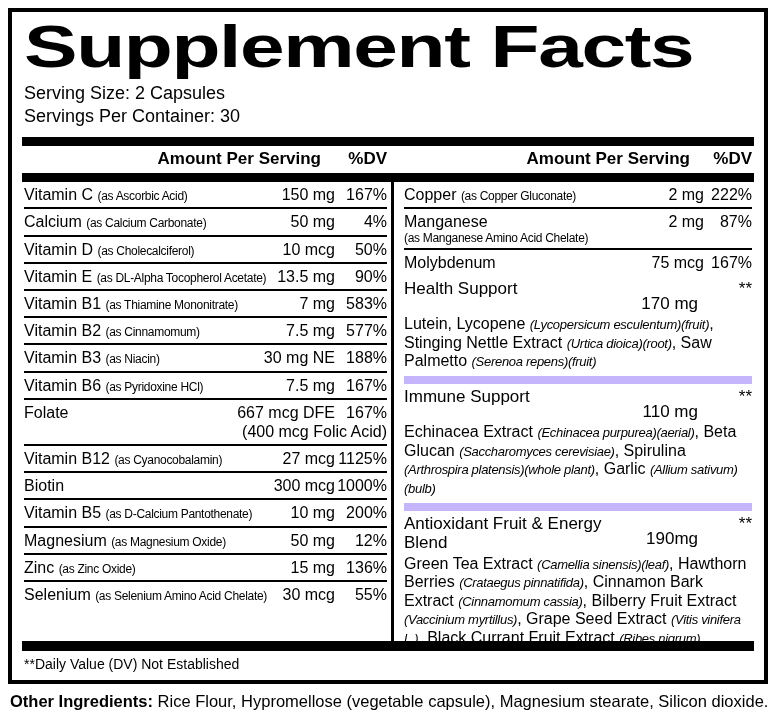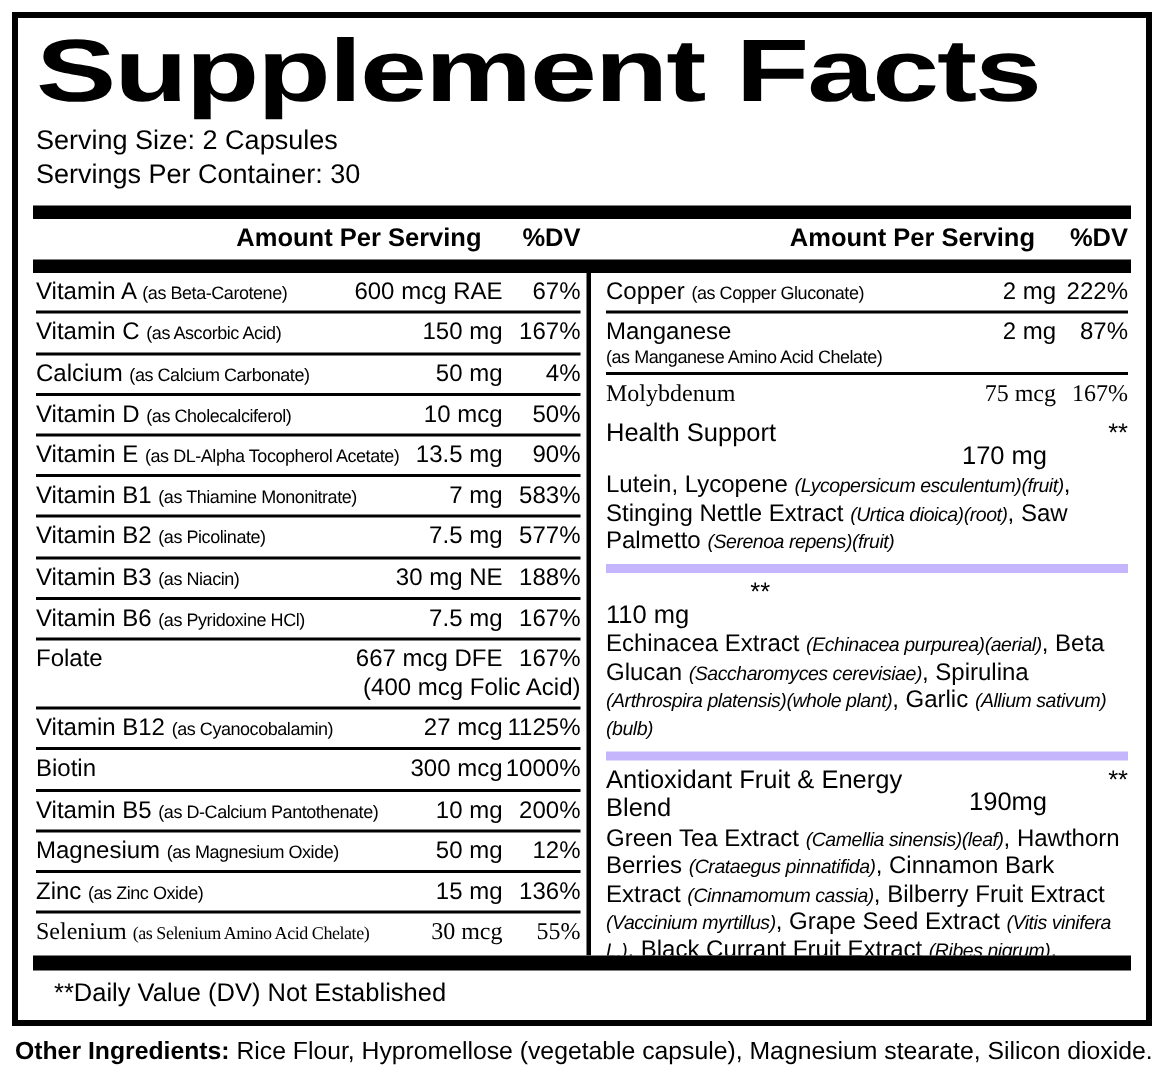--- a/index.html
+++ b/index.html
@@ -32,30 +32,30 @@
   .col-right{ flex:1; padding-left:10px; padding-right:2px; display:flex; flex-direction:column; }
   .row{ display:flex; flex-wrap:wrap; align-items:flex-start;
     border-bottom:2px solid #000; padding:3px 0; font-size:16px; line-height:1.2; }
   .nm{ flex:1; padding-right:4px; }
   .cond{ font-size:12px; letter-spacing:-0.3px; }
   .cond-block{ display:block; font-size:12px; letter-spacing:-0.3px; line-height:1.15; }
   .amt{ white-space:nowrap; text-align:right; }
   .dv{ width:52px; text-align:right; white-space:nowrap; flex:none; }
   .col-right .dv{ width:48px; }
   .row-note{ width:100%; text-align:right; line-height:1.2; }
-  .row.last{ border-bottom:none;font-family:Liberation Serif, serif; }
-  .blend{ border-bottom:6px solid #c4b5fd; padding:3px 0 5px; }
+  .row.last{ border-bottom:none; }
+  .blend{ border-bottom:8px solid #c4b5fd; padding:3px 0 5px; }
   .blend.last{ border-bottom:none; }
   .blend-h{ display:flex; align-items:flex-start; font-size:17px; line-height:1.15; }
   .blend-h .nm{ padding-right:2px; }
   .blend-h .amt{ padding-right:6px;margin-top:15px; }
   .blend-desc{ font-size:16px; line-height:1.16; padding-top:2px; }
   .blend-desc .lat{ font-style:italic; font-size:13px; letter-spacing:-0.3px; }
   .foot-bar{ background:#000; height:10px; width:100%; }
-  .footnote{ font-size:17px; padding:5px 0 2px 2px;margin-left:12px; }
+  .footnote{ font-size:14px; padding:5px 0 2px 2px; }
   .other-ing{ font-size:16.5px; margin:3px 0 0 10px; white-space:nowrap; }
   .other-ing b{ font-weight:bold; }
 </style>
 </head>
 <body>
 
 <div class="label-box">
 
   <div class="title">Supplement Facts</div>
 
@@ -74,25 +74,20 @@
       <span class="dv-h">%DV</span>
     </div>
   </div>
 
   <div class="bar"></div>
 
   <div class="columns">
 
     <div class="col-left">
       <div class="row">
-          <span class="nm"><span>Vitamin A </span><span class="cond">(as Beta-Carotene)</span></span>
-          <span class="amt">600 mcg RAE</span>
-          <span class="dv">67%</span>
-        </div>
-      <div class="row">
           <span class="nm"><span>Vitamin C </span><span class="cond">(as Ascorbic Acid)</span></span>
           <span class="amt">150 mg</span>
           <span class="dv">167%</span>
         </div>
       <div class="row">
           <span class="nm"><span>Calcium </span><span class="cond">(as Calcium Carbonate)</span></span>
           <span class="amt">50 mg</span>
           <span class="dv">4%</span>
         </div>
       <div class="row">
@@ -104,21 +99,21 @@
           <span class="nm"><span>Vitamin E </span><span class="cond">(as DL-Alpha Tocopherol Acetate)</span></span>
           <span class="amt">13.5 mg</span>
           <span class="dv">90%</span>
         </div>
       <div class="row">
           <span class="nm"><span>Vitamin B1 </span><span class="cond">(as Thiamine Mononitrate)</span></span>
           <span class="amt">7 mg</span>
           <span class="dv">583%</span>
         </div>
       <div class="row">
-          <span class="nm"><span>Vitamin B2 </span><span class="cond">(as Picolinate)</span></span>
+          <span class="nm"><span>Vitamin B2 </span><span class="cond">(as Cinnamomum)</span></span>
           <span class="amt">7.5 mg</span>
           <span class="dv">577%</span>
         </div>
       <div class="row">
           <span class="nm"><span>Vitamin B3 </span><span class="cond">(as Niacin)</span></span>
           <span class="amt">30 mg NE</span>
           <span class="dv">188%</span>
         </div>
       <div class="row">
           <span class="nm"><span>Vitamin B6 </span><span class="cond">(as Pyridoxine HCl)</span></span>
@@ -187,20 +182,21 @@
       <div class="blend">
         <div class="blend-h">
             <span class="nm">Health Support</span>
             <span class="amt">170 mg</span>
             <span class="dv">**</span>
           </div>
         <div class="blend-desc"><span>Lutein, Lycopene </span><span class="lat">(Lycopersicum esculentum)(fruit)</span><span>, Stinging Nettle Extract </span><span class="lat">(Urtica dioica)(root)</span><span>, Saw Palmetto </span><span class="lat">(Serenoa repens)(fruit)</span></div>
       </div>
       <div class="blend">
         <div class="blend-h">
+            <span class="nm">Immune Support</span>
             <span class="amt">110 mg</span>
             <span class="dv">**</span>
           </div>
         <div class="blend-desc"><span>Echinacea Extract </span><span class="lat">(Echinacea purpurea)(aerial)</span><span>, Beta Glucan </span><span class="lat">(Saccharomyces cerevisiae)</span><span>, Spirulina </span><span class="lat">(Arthrospira platensis)(whole plant)</span><span>, Garlic </span><span class="lat">(Allium sativum)(bulb)</span></div>
       </div>
       <div class="blend last">
         <div class="blend-h">
             <span class="nm">Antioxidant Fruit &amp; Energy Blend</span>
             <span class="amt">190mg</span>
             <span class="dv">**</span>

